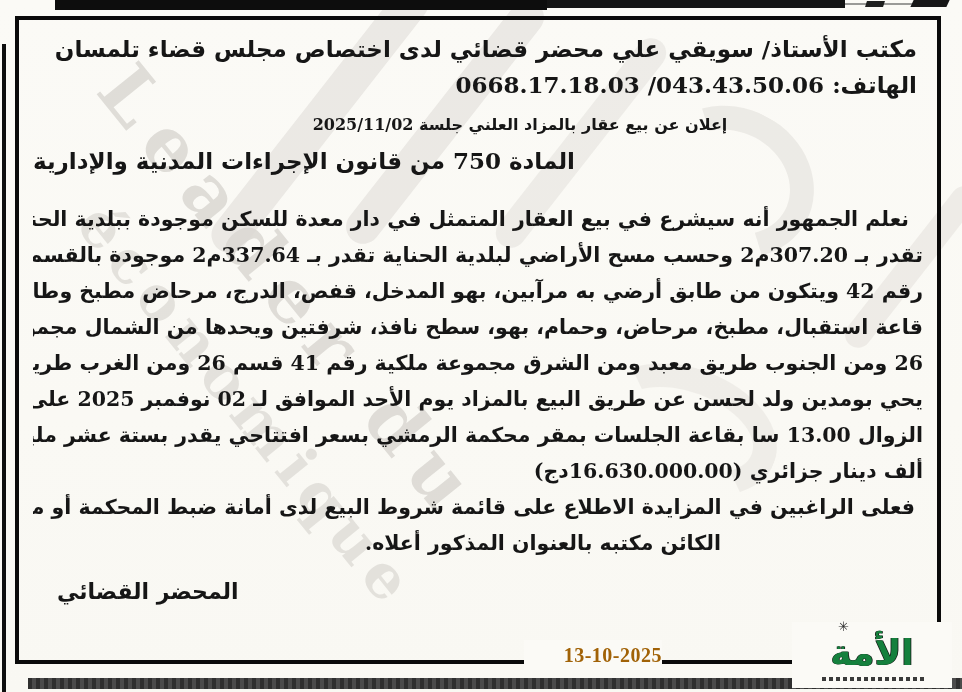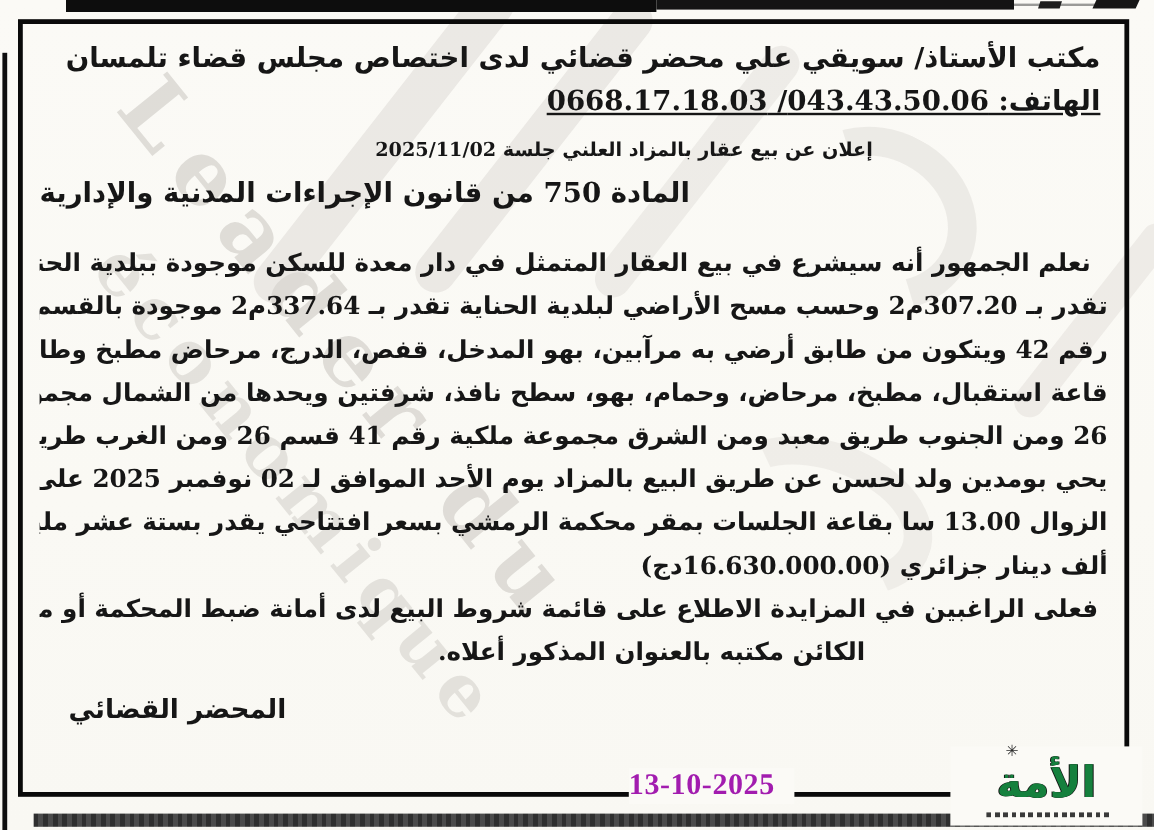--- a/index.html
+++ b/index.html
@@ -45,21 +45,21 @@
   
   .frame{
     position:absolute;left:15px;top:16px;width:926px;height:648px;
     border:4px solid #0a0a0a;box-sizing:border-box;
     padding:10px 14px 0 14px;z-index:1;
   }
   .hdr-line{
     text-align:right;padding-left:0;padding-right:6px;
     font-size:23px;font-weight:700;line-height:37px;
   }
-  .hdr-phone{line-height:35px;text-decoration:underline;}
+  .hdr-phone{line-height:35px;}
   .title-line{
     margin-top:5px;text-align:center;padding-left:84px;
     font-size:16px;font-weight:700;line-height:36px;
   }
   .subtitle-line{
     text-align:left;padding-right:180px;
     font-size:23px;font-weight:700;line-height:36px;
   }
   .body-block{margin-top:22px;}
   .bl{
@@ -71,23 +71,23 @@
   .notice-1{text-indent:8px;}
   .notice-2{text-align:right;text-align-last:center;padding-left:130px;white-space:nowrap;overflow:hidden;
     font-size:20.5px;font-weight:700;line-height:36px;}
   .signature{
     margin-top:13px;text-align:left;padding-left:24px;
     font-size:22px;font-weight:700;line-height:34px;
   }
   
   .pub-date{
     position:absolute;left:524px;top:640px;width:138px;height:30px;z-index:4;
-    background:#fbfaf6;text-align:left;direction:ltr;
+    background:#fbfaf6;text-align:right;direction:ltr;
     font-family:"Liberation Serif","DejaVu Serif",serif;
-    font-size:25px;font-weight:700;letter-spacing:0.5px;line-height:30px;color:#a21caf;
+    font-size:20px;font-weight:700;letter-spacing:0.5px;line-height:30px;color:#a16207;
   }
   .logo{
     position:absolute;left:792px;top:622px;width:160px;height:66px;z-index:4;
     background:#fbfaf6;text-align:center;
   }
   .logo-star{
     position:absolute;left:46px;top:-2px;font-size:13px;color:#2a2a2a;line-height:13px;direction:ltr;
   }
   .logo-text{
     display:block;margin-top:10px;

